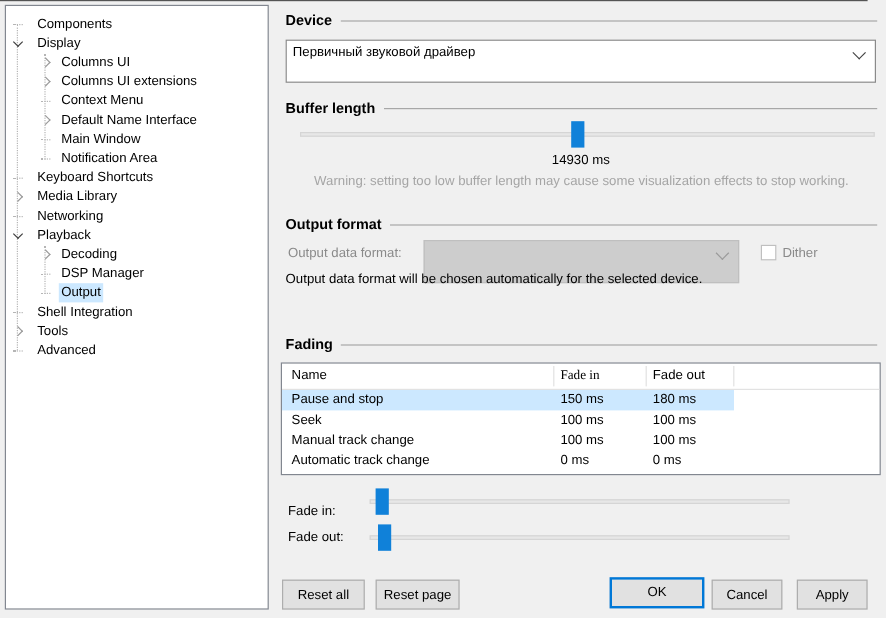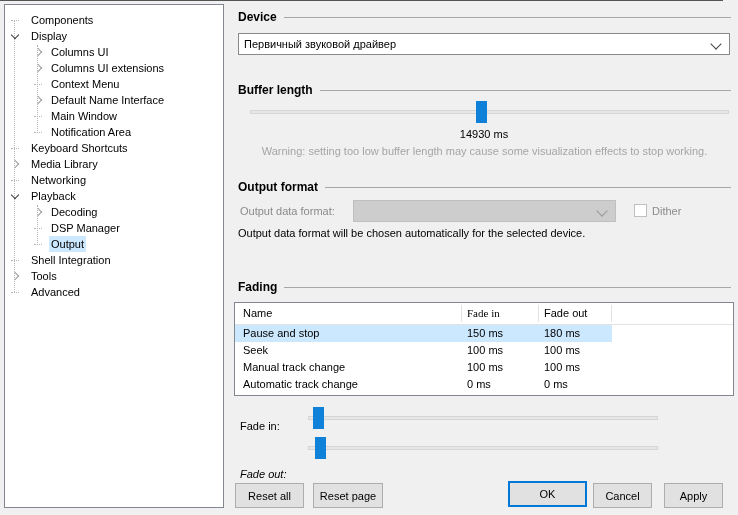--- a/index.html
+++ b/index.html
@@ -33,21 +33,21 @@
   .lvl1 .stub{left:29px;}
   .vline{position:absolute;width:0;border-left:1px dotted #b5b5b5;}
 
   
   .section-hdr{position:absolute;left:238px;width:493px;display:flex;align-items:center;gap:7px;height:15px;}
   .section-hdr .txt{font-weight:bold;font-size:12px;white-space:nowrap;}
   .section-hdr .rule{flex:1;height:1px;background:#a7a7a7;margin-top:2px;}
 
   
   .combo{
-    position:absolute;box-sizing:border-box;height:22px;background:#fff;
+    position:absolute;box-sizing:border-box;height:36px;background:#fff;
     border:1px solid #8a8a8a;line-height:20px;padding:0 22px 0 5px;
     white-space:nowrap;overflow:hidden;
   }
   .combo .carrow{position:absolute;right:9px;top:6px;width:7px;height:7px;
     border-right:1.5px solid #444;border-bottom:1.5px solid #444;transform:rotate(45deg);}
   .combo.disabled{background:#cdcdcd;border-color:#bfbfbf;}
   .combo.disabled .carrow{border-color:#9a9a9a;}
 
   
   .hslider{position:absolute;height:22px;}
@@ -237,21 +237,21 @@
       </div>
     </div>
 </div>
 
 <div class="abs" style="left:240px;top:420px;">Fade in:</div>
 <div class="hslider" style="left:308px;top:407px;width:350px;">
   <span class="track"></span>
   <span class="thumb" style="left: 5px;"></span>
 </div>
 
-<div class="abs" style="left:240px;top:468px;font-style:italic;">Fade out:</div>
+<div class="abs" style="left:240px;top:442px;">Fade out:</div>
 <div class="hslider" style="left:308px;top:437px;width:350px;">
   <span class="track"></span>
   <span class="thumb" style="left: 7px;"></span>
 </div>
 
 <div class="btn" style="left:235px;width:69px;">
   <span>Reset all</span>
 </div>
 <div class="btn" style="left:313px;width:70px;">
   <span>Reset page</span>

